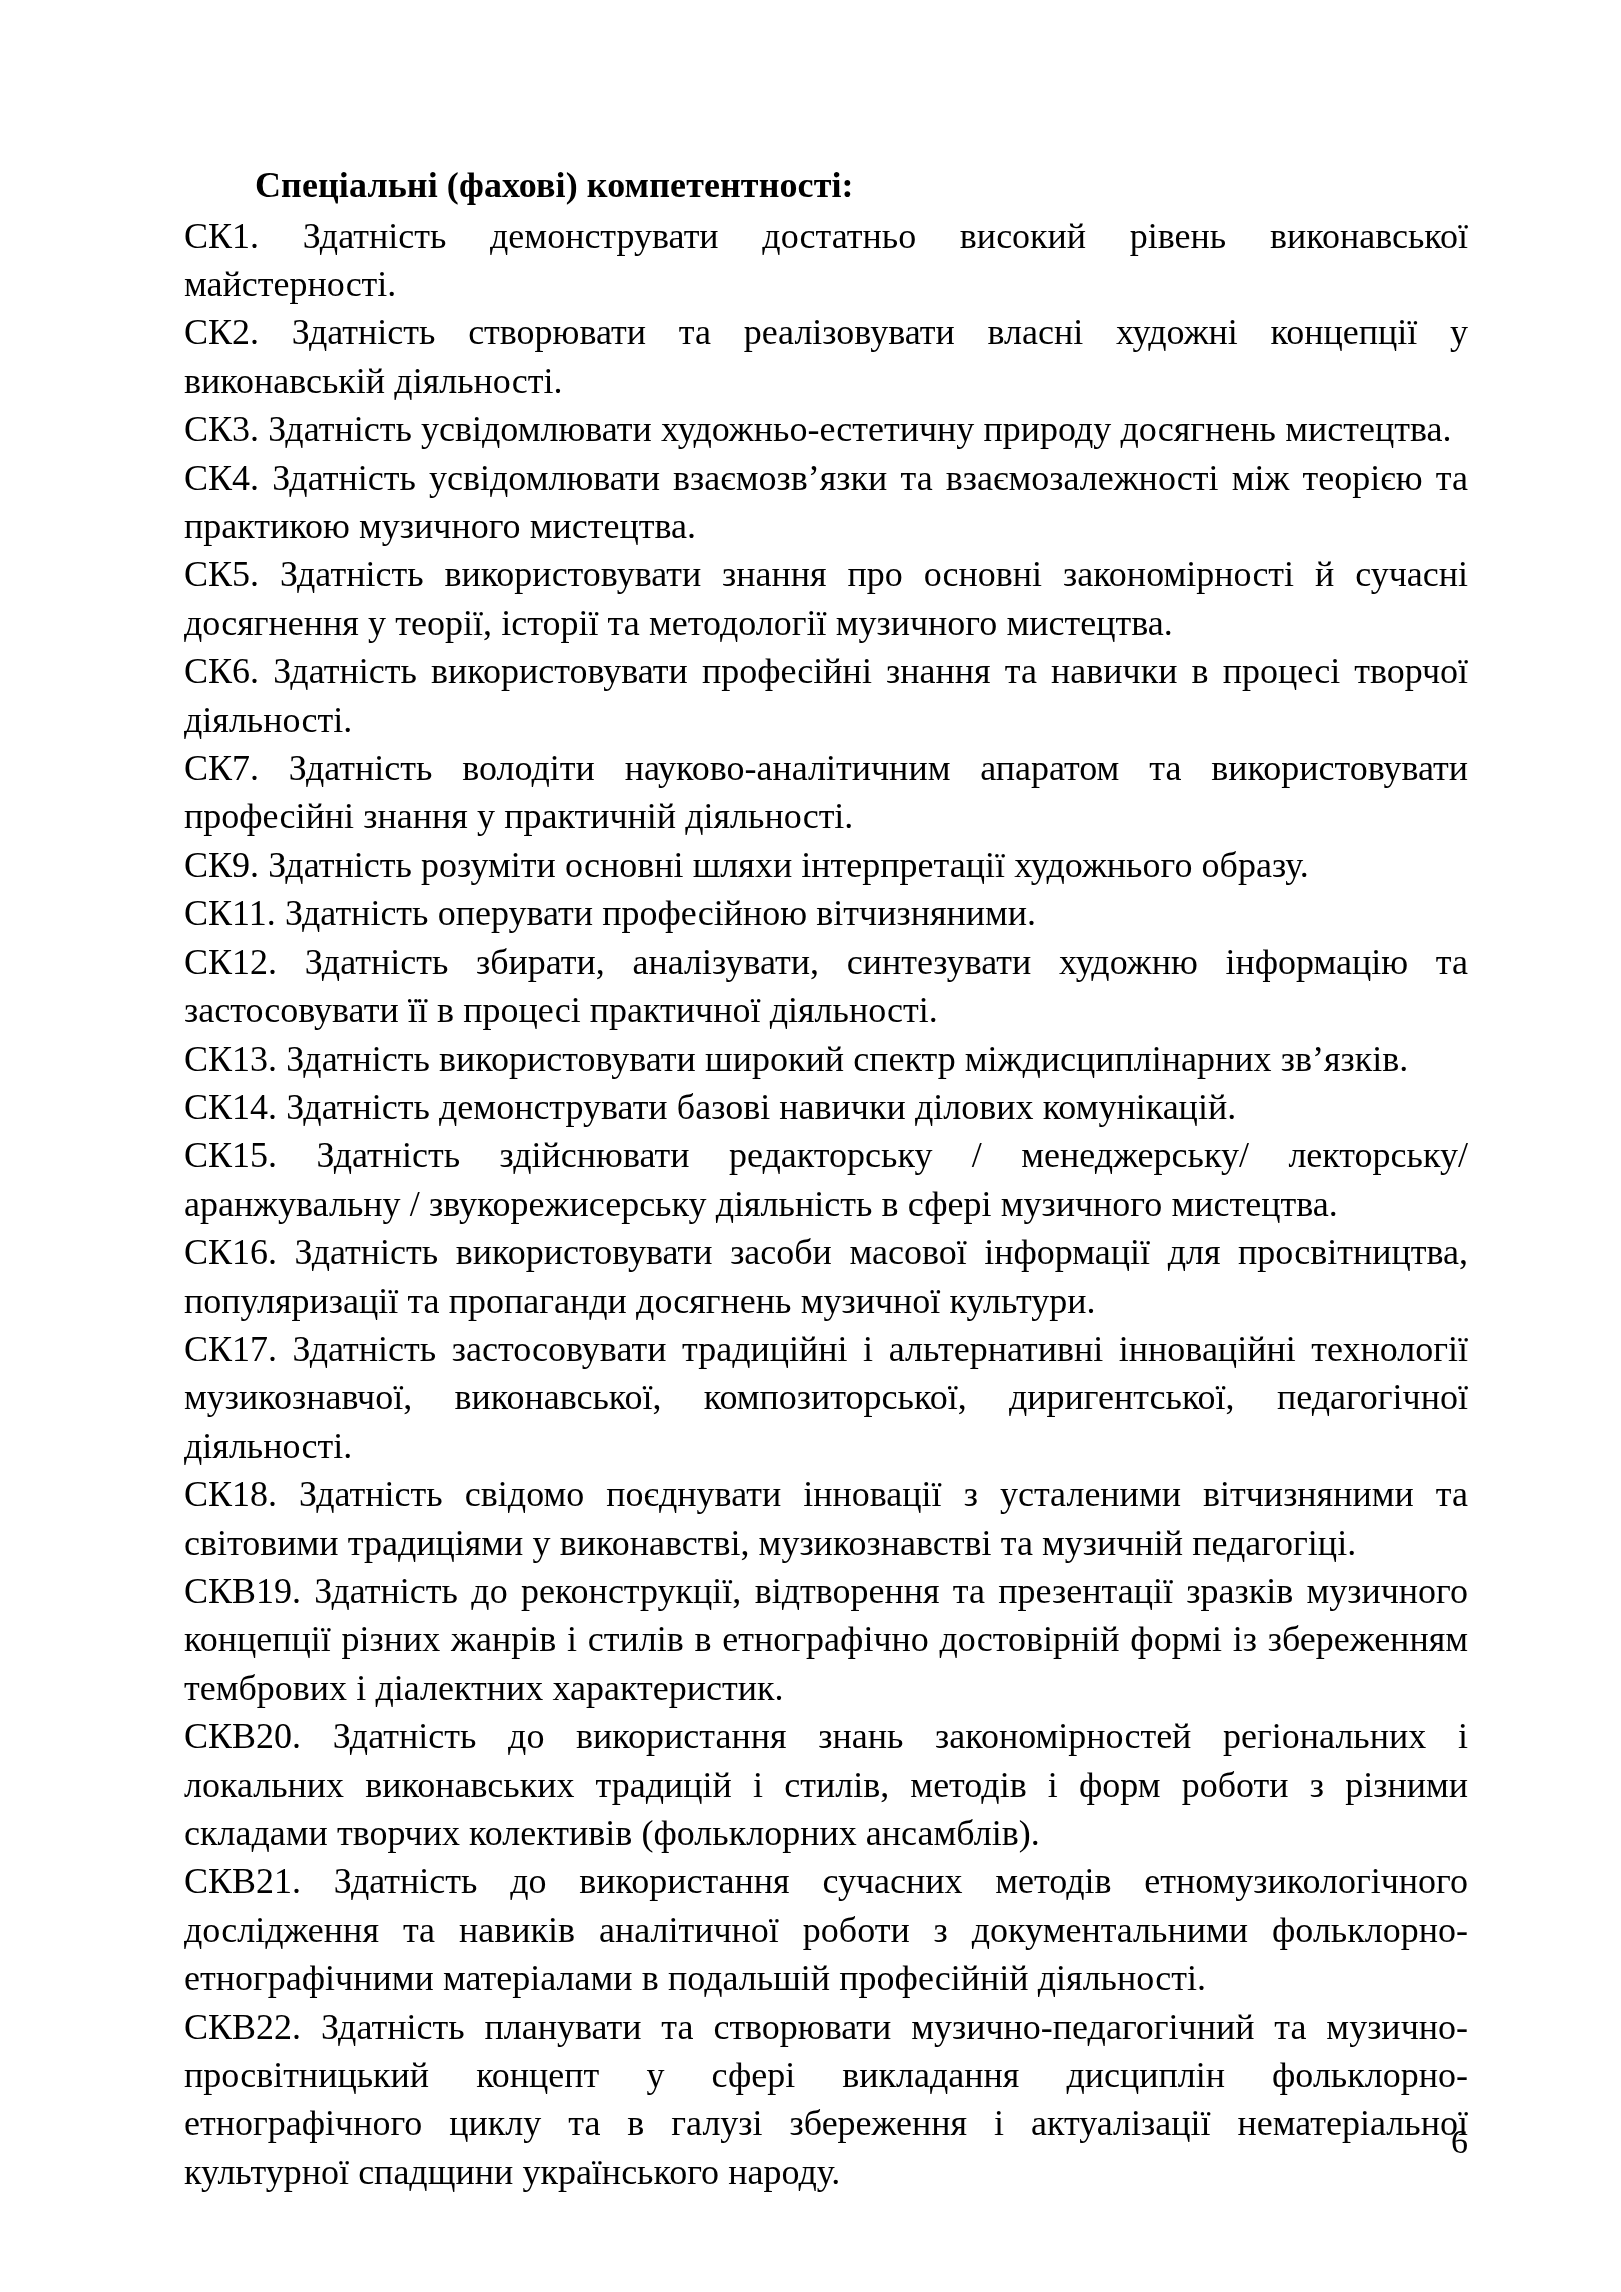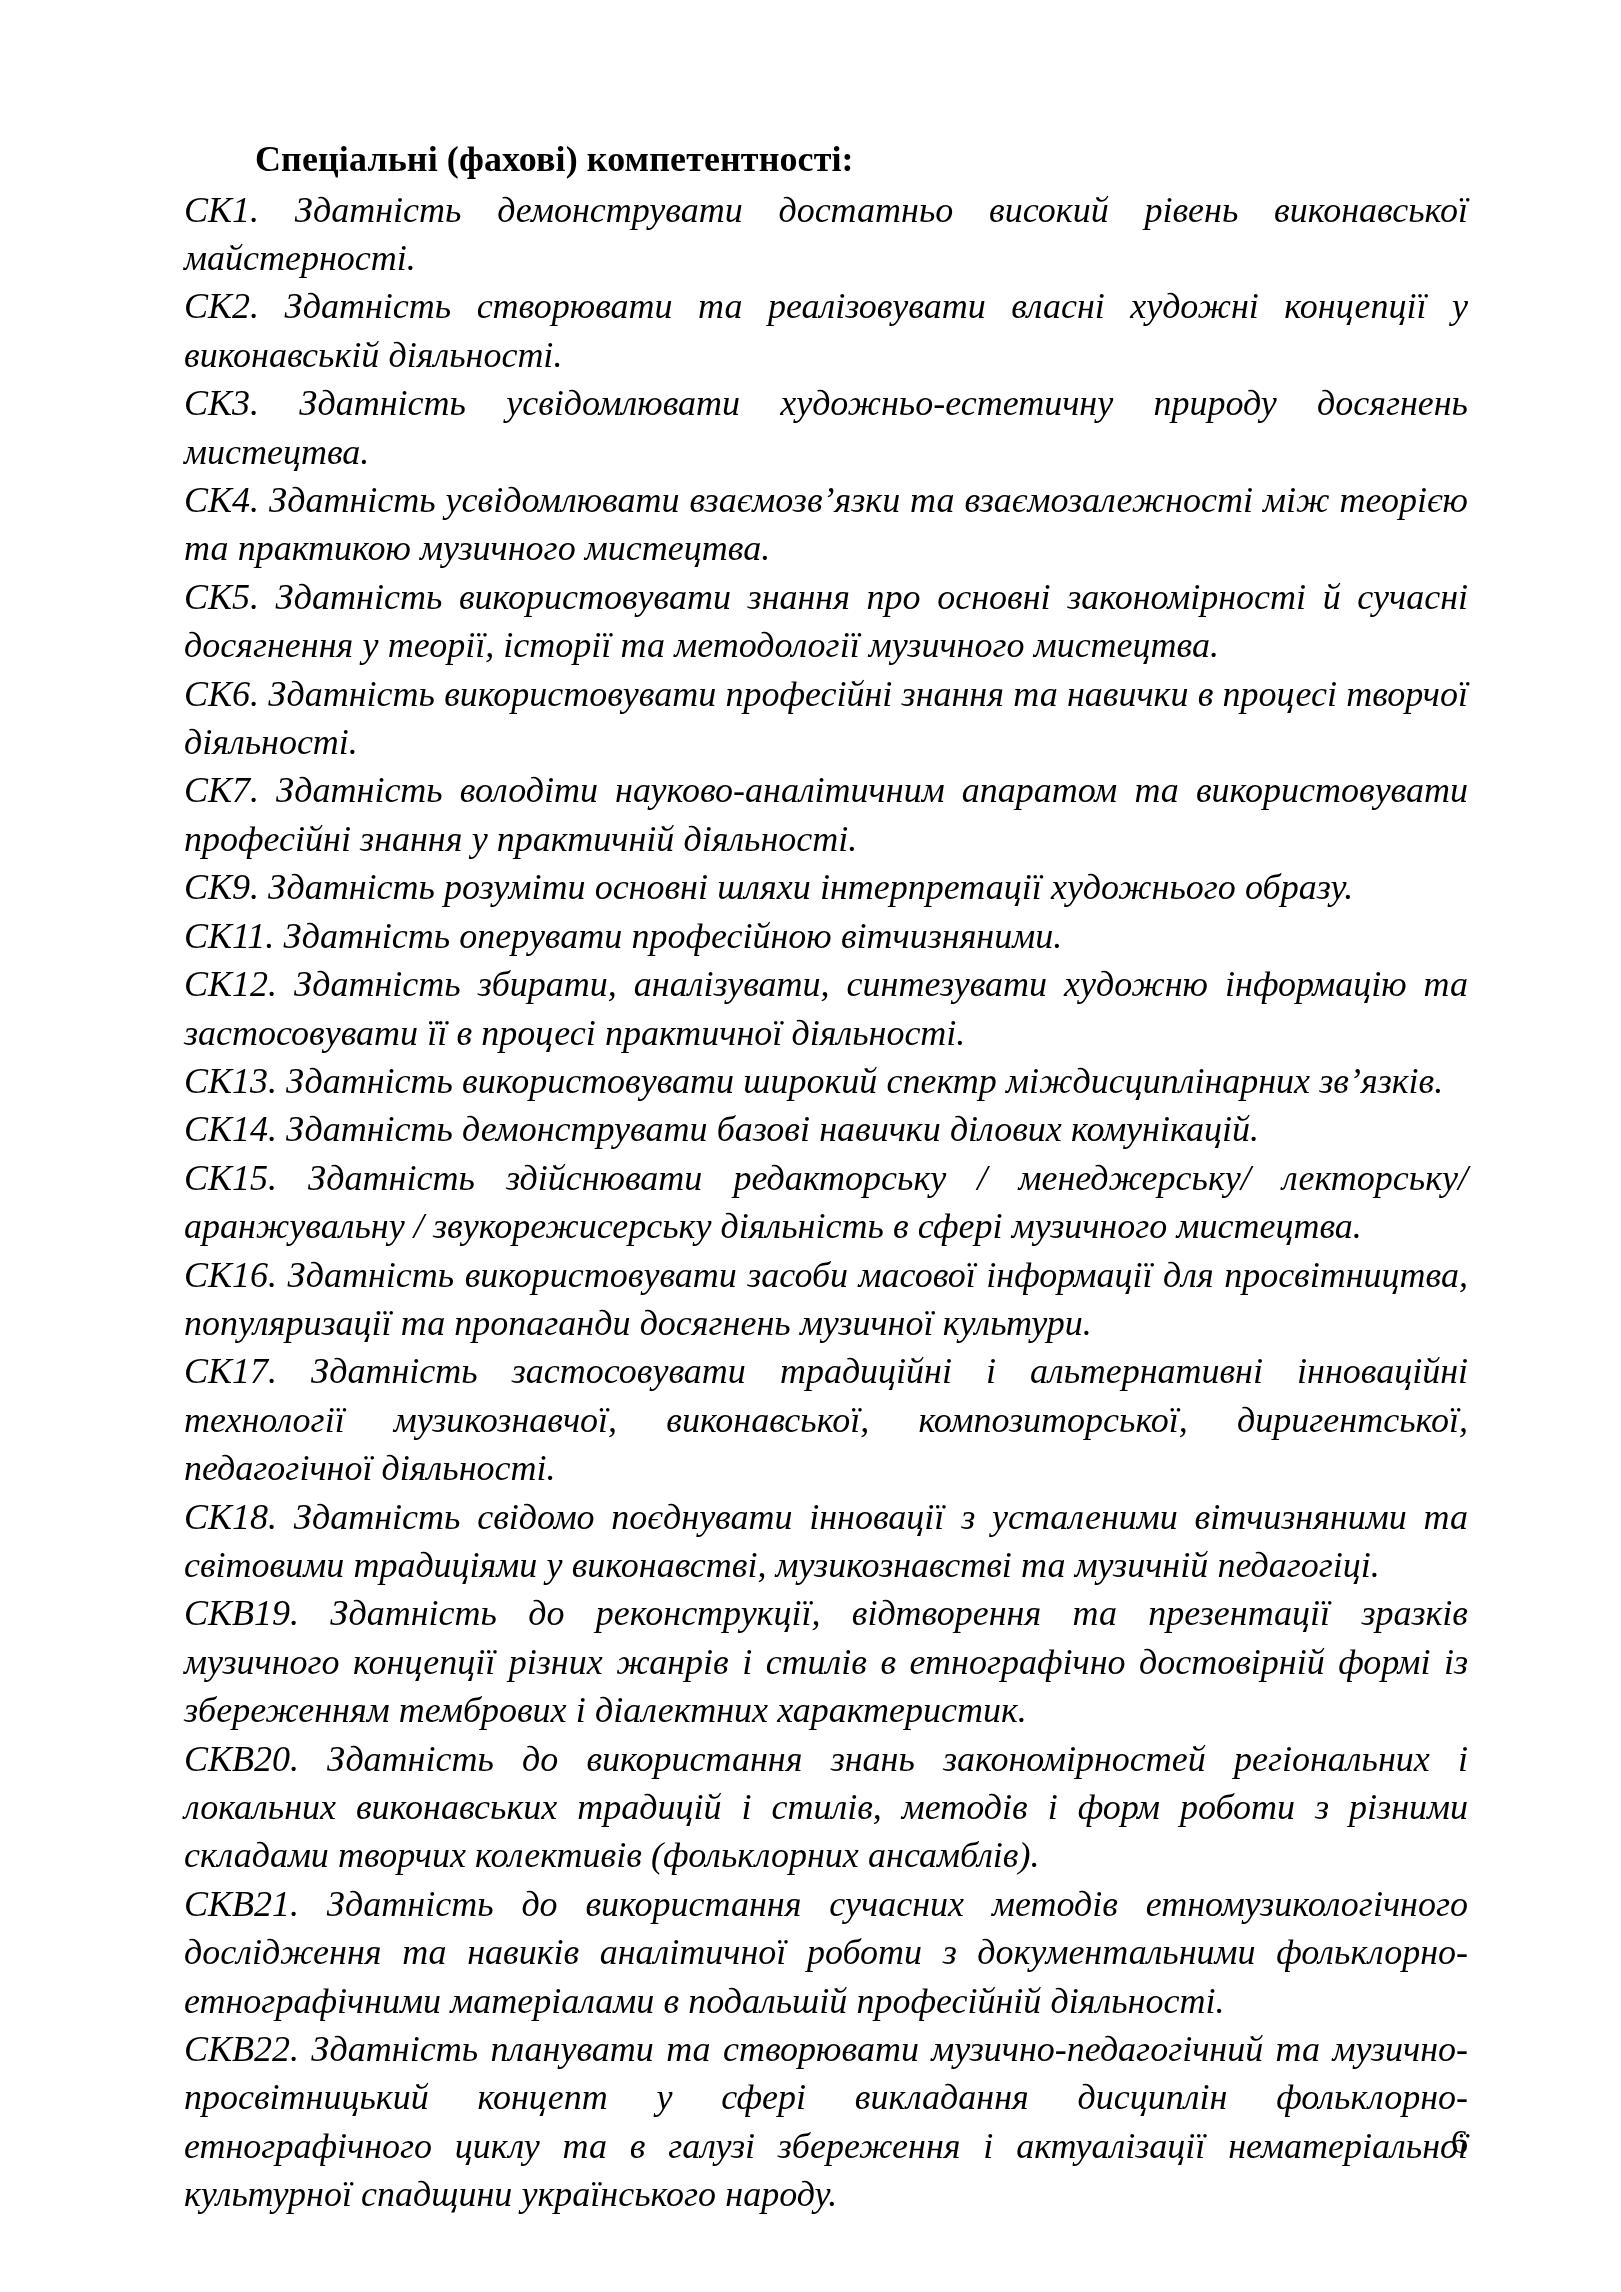--- a/index.html
+++ b/index.html
@@ -14,42 +14,41 @@
     height: 2293px;
     background: #ffffff;
     box-sizing: border-box;
     overflow: hidden;
     font-family: "Liberation Serif", "DejaVu Serif", serif;
     color: #000000;
   }
   .content {
     position: absolute;
     left: 184px;
-    top: 135px;
+    top: 161px;
     width: 1284px;
   }
   .doc-heading {
     font-size: 36px;
     font-weight: bold;
     line-height: 1.35;
     text-align: left;
     text-indent: 71px;
     margin: 0 0 2px 0;
     letter-spacing: 0.1px;
   }
   .para {
     font-size: 36px;
     line-height: 1.345;
     text-align: justify;
     text-justify: inter-word;
     margin: 0;
     padding: 0;
     hyphens: none;
     word-spacing: 0.2px;
-    font-style: italic;
   }
   
   .para:last-of-type {
     margin-bottom: 0;
   }
   .page-number {
     position: absolute;
     left: 0;
     top: 2125px;
     width: 1468px;

